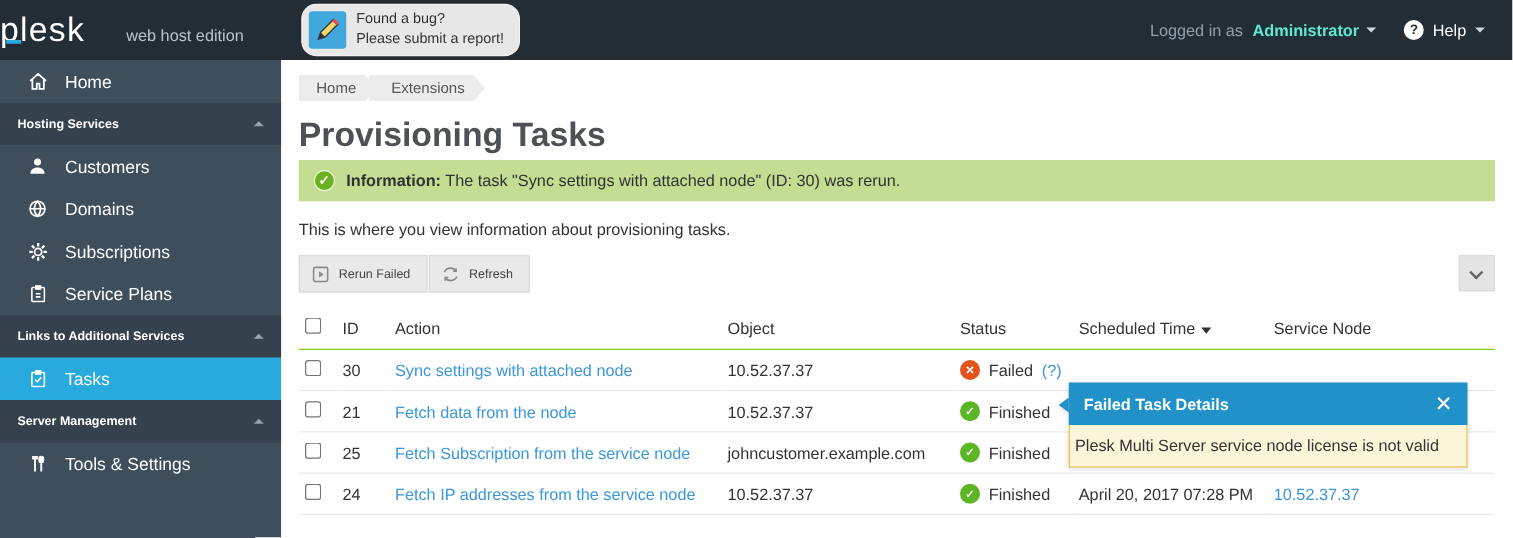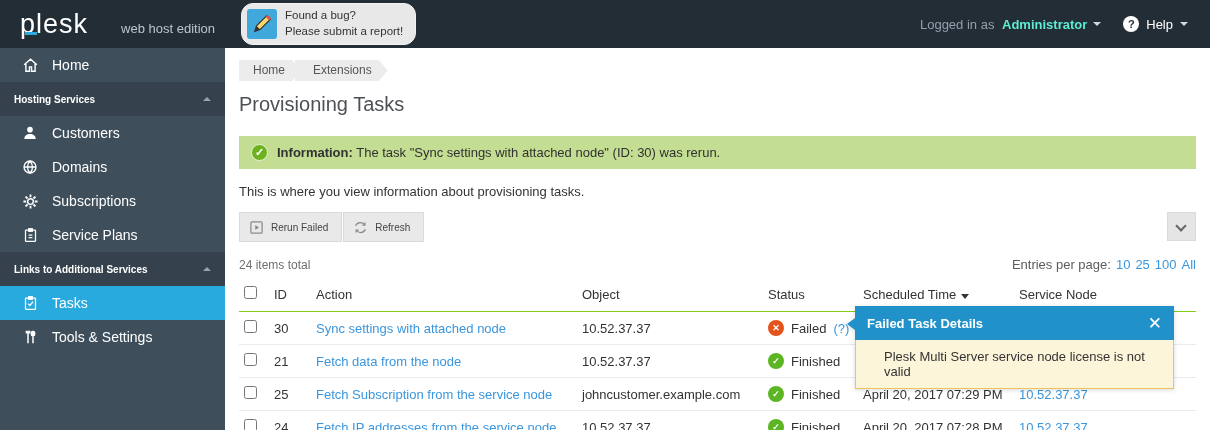--- a/index.html
+++ b/index.html
@@ -3,21 +3,21 @@
 <meta charset="utf-8">
 <style>
   * { margin:0; padding:0; box-sizing:border-box; }
   html,body { width:1210px; height:430px; overflow:hidden; background:#fff;
               font-family:"Liberation Sans", sans-serif; }
   .stage { position:relative; width:1210px; height:430px; }
 
   
   .top-header { position:absolute; top:0; left:0; width:1210px; height:48px;
     background:#222d36; display:flex; align-items:center; color:#fff; }
-  .logo-wrap { width:225px; padding-left:20px; display:flex; align-items:baseline; flex-shrink:0;gap:12px; }
+  .logo-wrap { width:225px; display:flex; align-items:baseline; flex-shrink:0;gap:12px; }
   .logo { font-size:27px; color:#fff; letter-spacing:1px; position:relative; font-weight:400; }
   .logo .underscore { position:absolute; left:13px; bottom:-2px; width:12px; height:3px; background:#28aade; }
   .edition { font-size:13px; color:#bcc5cc; margin-left:9px; white-space:nowrap; }
   .bug-btn { margin-left:16px; background:#e8e8e8; border:1px solid #f2f2f2; border-radius:12px;
     display:flex; align-items:center; gap:8px; padding:4px 12px 4px 5px; cursor:pointer; }
   .bug-icon { width:30px; height:30px; background:#41a8dc; border-radius:3px; position:relative; overflow:hidden; }
   .bug-icon svg { position:absolute; left:4px; top:4px; }
   .bug-text { font-size:11.5px; color:#333; line-height:1.35; }
   .header-spacer { flex:1; }
   .header-right { display:flex; align-items:center; gap:22px; padding-right:22px; font-size:13px; }
@@ -44,21 +44,21 @@
   .main { position:absolute; top:48px; left:225px; width:985px; height:382px; background:#fff;
     padding:12px 14px 0 14px; }
 
   .breadcrumb { display:flex; height:21px; margin-bottom:12px; }
   .crumb { background:#ececec; color:#565656; font-size:12px; line-height:21px; padding:0 10px 0 14px;
     clip-path:polygon(0 0, calc(100% - 9px) 0, 100% 50%, calc(100% - 9px) 100%, 0 100%);
     padding-right:16px; margin-right:-6px; cursor:pointer; }
   .crumb:first-child { clip-path:polygon(0 0, calc(100% - 9px) 0, 100% 50%, calc(100% - 9px) 100%, 0 100%); }
   .crumb + .crumb { padding-left:18px; }
 
-  .page-title { font-size:20px; font-weight:400; color:#4d5156; margin-bottom:20px; }
+  .page-title { font-size:27px; font-weight:700; color:#4d5156; margin-bottom:4px; }
 
   .info-banner { background:#c3dd92; display:flex; align-items:center; gap:9px;
     padding:8px 12px; font-size:13px; color:#313131; margin-bottom:15px; }
   .ok-circle { width:17px; height:17px; border-radius:50%; background:#6cb11e; color:#fff; flex-shrink:0;
     display:inline-flex; align-items:center; justify-content:center; font-size:11px; font-weight:700;
     border:1px solid #eaf3da; }
   .info-strong { font-weight:700; }
 
   .description { font-size:13px; color:#333; margin:0 0 13px; }
 
@@ -96,21 +96,21 @@
   
   .popup { position:absolute; left:855px; top:306px; width:319px; z-index:20;
     filter:drop-shadow(0 1px 2px rgba(0,0,0,0.15)); }
   .popup-header { background:#2191c9; color:#fff; font-size:13px; font-weight:700;
     display:flex; align-items:center; justify-content:space-between; padding:0 12px; height:34px;
     position:relative;text-align:right; }
   .popup-header::before { content:""; position:absolute; left:-8px; top:12px; width:0; height:0;
     border-top:6px solid transparent; border-bottom:6px solid transparent; border-right:8px solid #2191c9; }
   .popup-close { color:#fff; font-size:17px; font-weight:400; cursor:pointer; line-height:1; }
   .popup-body { background:#fcf5da; border:1px solid #eec35b; border-top:none;
-    padding:9px 28px; font-size:13px; color:#333; }
+    padding:9px 4px; font-size:13px; color:#333; }
 </style>
 </head>
 <body>
 
 <div class="stage">
 
   <div class="top-header">
     <div class="logo-wrap">
       <span class="logo">plesk</span>
       <span class="logo underscore-holder" style="width:0">
@@ -204,20 +204,24 @@
     </div>
     <div class="side-item active">
       <span class="ic">
           <svg width="15" height="16" viewBox="0 0 24 24" fill="none" stroke="#fff" stroke-width="2">
             <rect x="4" y="4" width="16" height="18" rx="1"></rect>
             <rect x="9" y="2" width="6" height="4" fill="#fff"></rect>
             <path d="M8 13l3 3 5-6"></path>
           </svg>
         </span>
       <span>Tasks</span>
+    </div>
+    <div class="side-section">
+      <span>Server Management</span>
+      <span class="caret-up-sm"></span>
     </div>
     <div class="side-item">
       <span class="ic">
           <svg width="15" height="16" viewBox="0 0 24 24" fill="none" stroke="#fff" stroke-width="2.4">
             <path d="M8 2v6M5.5 2v4.5M10.5 2v4.5M8 8v14"></path>
             <path d="M16 2v20M13.5 4.5c0-2 5-2 5 0V8c0 1.5-1 2-2.5 2s-2.5-.5-2.5-2z" fill="#fff"></path>
           </svg>
         </span>
       <span>Tools &amp; Settings</span>
     </div>
@@ -263,30 +267,20 @@
               </svg>
             </span>
           <span>Refresh</span>
         </button>
       </div>
       <button class="settings-btn">
         <span class="chev-down"></span>
       </button>
     </div>
 
-    <div class="list-info">
-      <span>24 items total</span>
-      <span class="entries">
-        <span>Entries per page:</span>
-        <a class="pg-link">10</a>
-        <a class="pg-link">25</a>
-        <a class="pg-link">100</a>
-        <a class="pg-link">All</a>
-      </span>
-    </div>
 
     <table class="tasks">
       <thead>
         <tr>
           <th class="col-cb"><input type="checkbox" style=""></th>
           <th class="col-id">ID</th>
           <th class="col-action">Action</th>
           <th class="col-object">Object</th>
           <th class="col-status">Status</th>
           <th class="col-sched">

